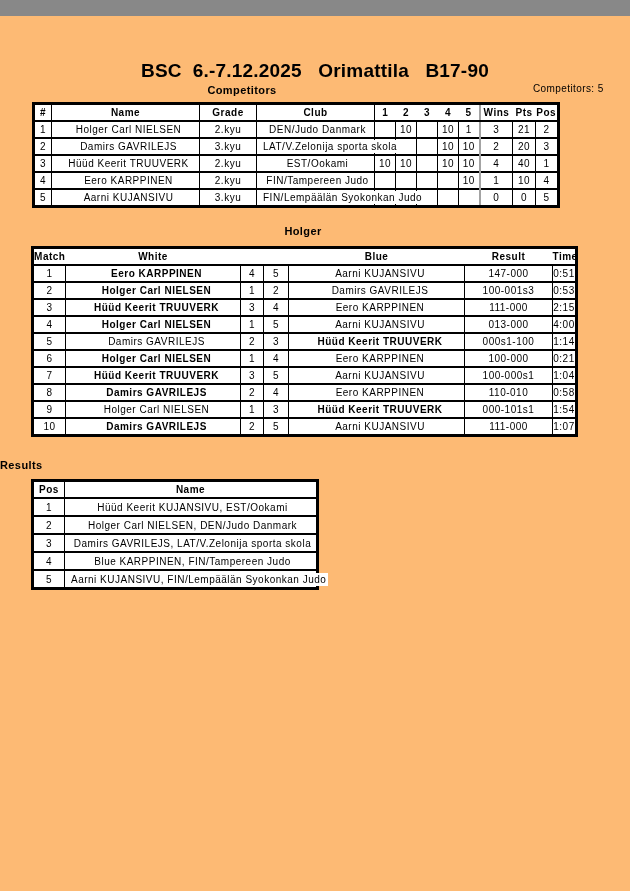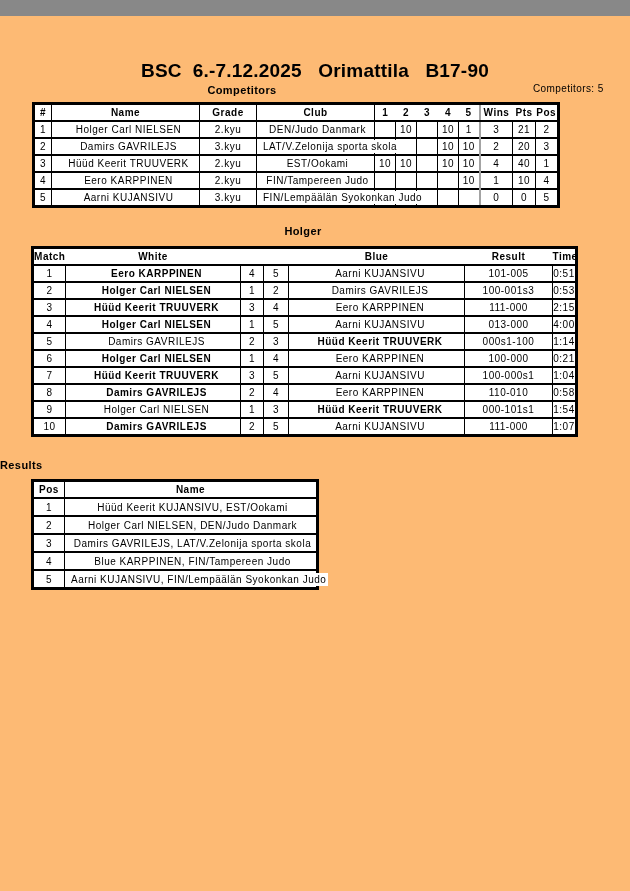--- a/index.html
+++ b/index.html
@@ -188,21 +188,21 @@
       </tr>
     </thead>
     <tbody>
 
         <tr>
           <td class="c">1</td>
           <td class="l vl pl7 b">Eero KARPPINEN</td>
           <td class="c vl">4</td>
           <td class="c vl">5</td>
           <td class="l vl pl7">Aarni KUJANSIVU</td>
-          <td class="c vl">101-005</td>
+          <td class="c vl">147-000</td>
           <td class="c vl">0:51</td>
         </tr>
 
         <tr>
           <td class="c">2</td>
           <td class="l vl pl7 b">Holger Carl NIELSEN</td>
           <td class="c vl">1</td>
           <td class="c vl">2</td>
           <td class="l vl pl7">Damirs GAVRILEJS</td>
           <td class="c vl">100-001s3</td>

